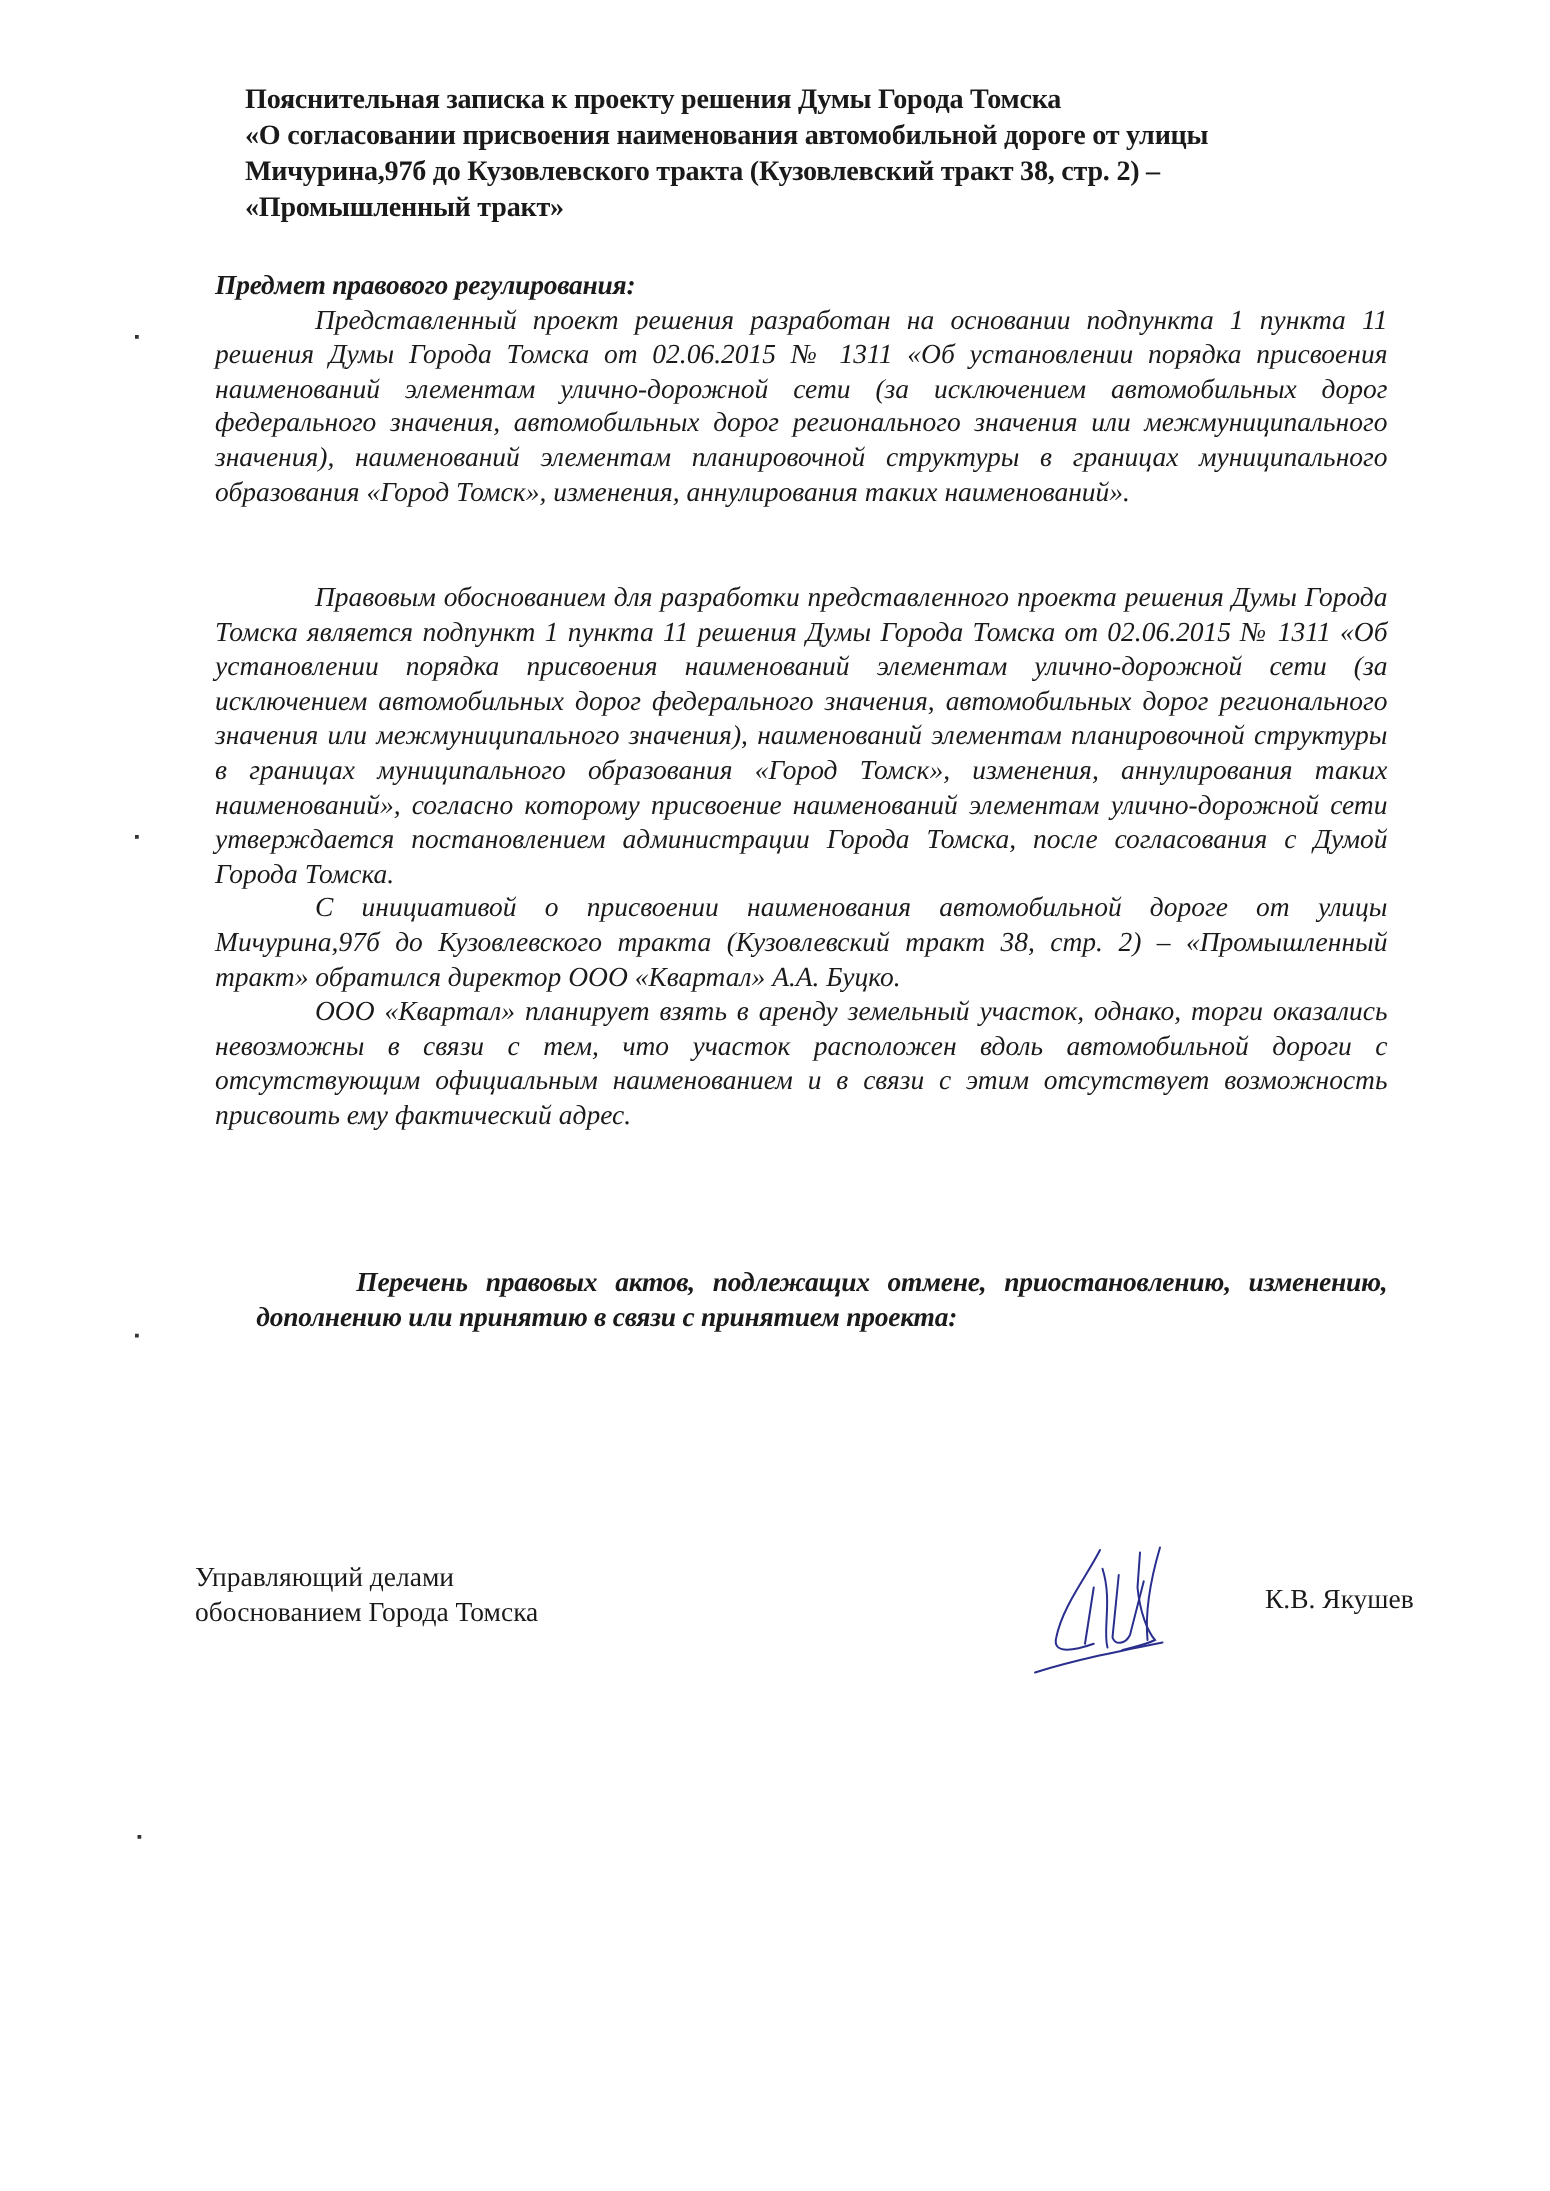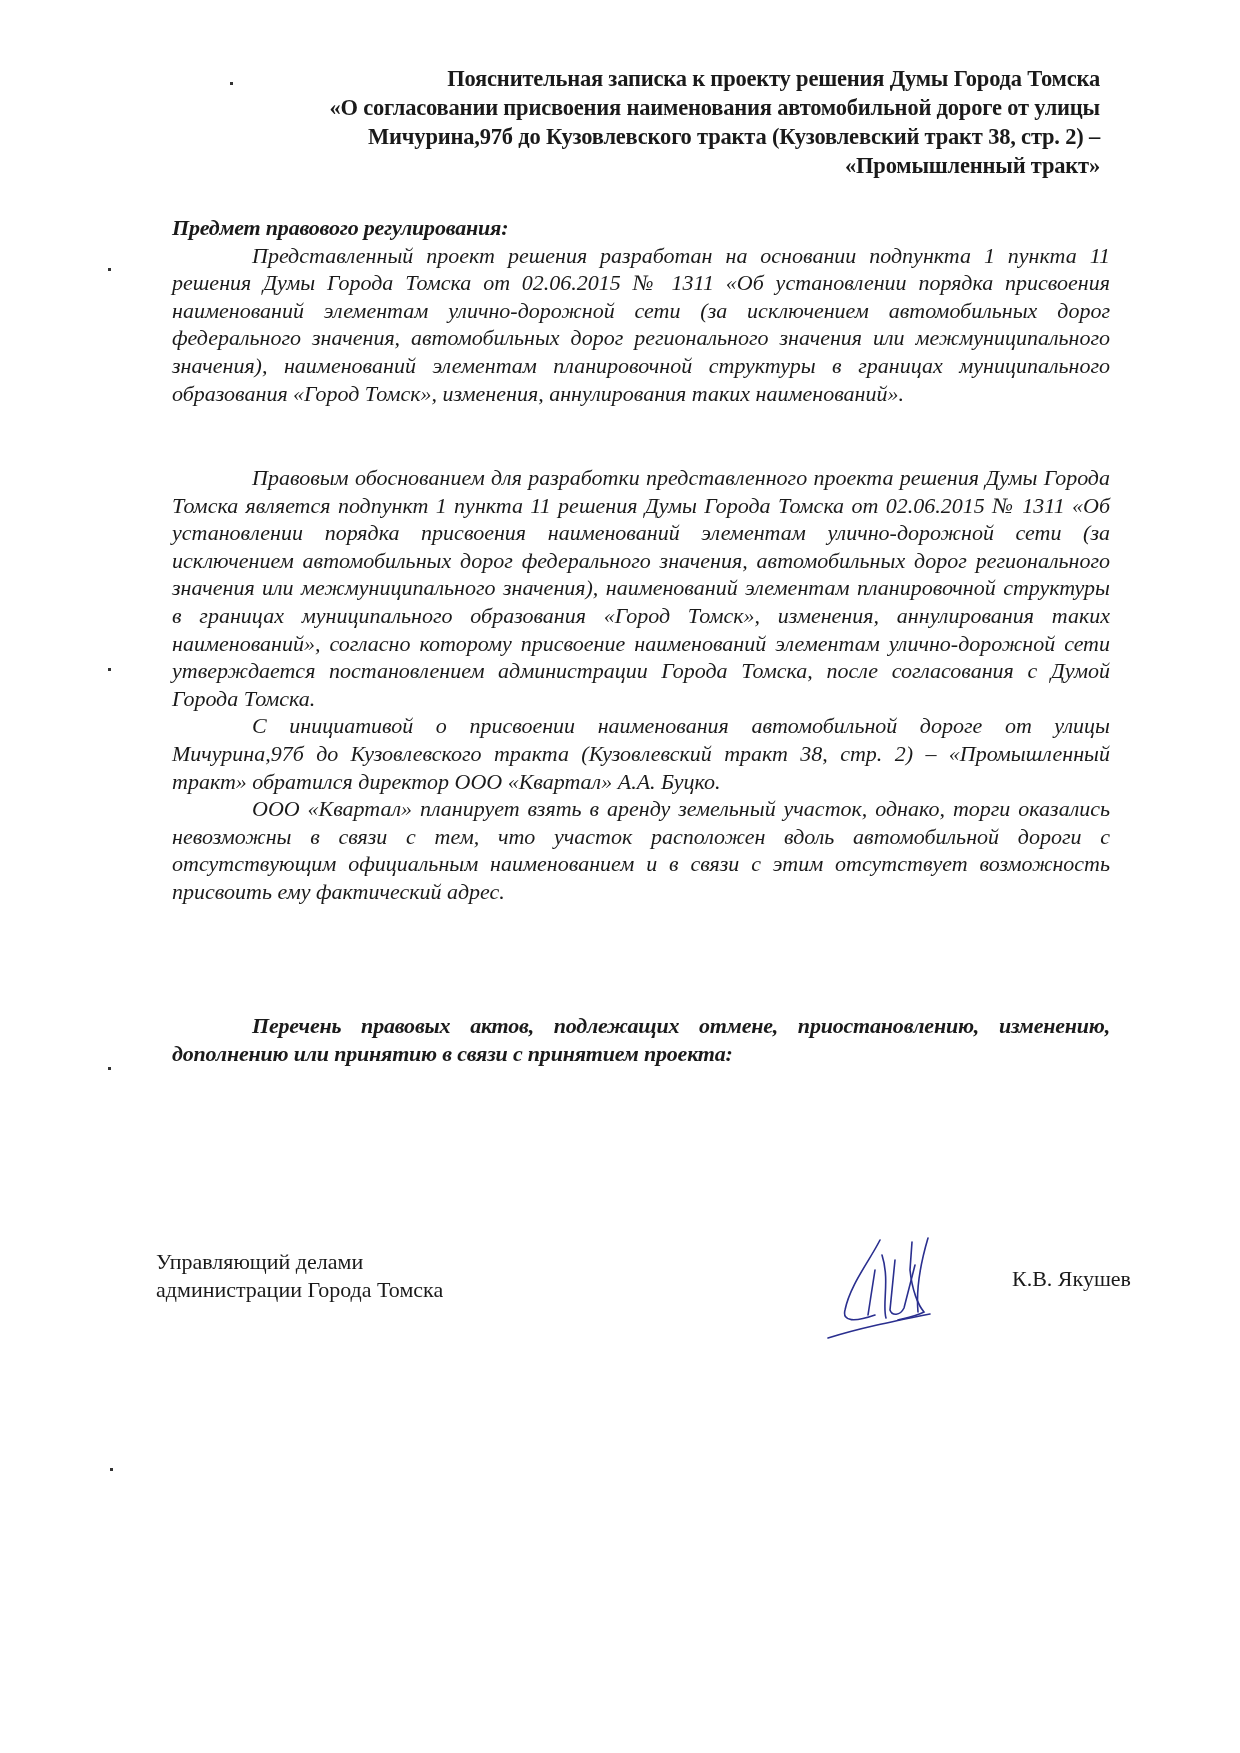--- a/index.html
+++ b/index.html
@@ -1,25 +1,25 @@
 <!DOCTYPE html>
 <html><head>
 <meta charset="utf-8">
 <style>
   html, body { margin: 0; padding: 0; background: #ffffff; }
   body { width: 1240px; height: 1753px; position: relative; overflow: hidden;
          font-family: "Liberation Serif", "DejaVu Serif", serif; color: #1a1a1a; }
   .page { position: absolute; left: 0; top: 0; width: 1240px; height: 1753px; }
-  .title { position: absolute; left: 180px; width: 920px; top: 64px; text-align: right;
+  .title { position: absolute; left: 196px; width: 920px; top: 64px; text-align: left;
            font-weight: bold; font-size: 22.5px; line-height: 29px; letter-spacing: -0.2px; }
   .title div { white-space: nowrap; }
   .section { position: absolute; left: 172px; width: 938px; font-size: 22px; line-height: 27.6px; font-style: italic; }
   .heading { font-weight: bold; letter-spacing: -0.2px; }
   .para { text-align: justify; text-indent: 80px; }
-  .heading.indent { text-indent: 80px; }
+  .heading.indent { text-indent: 80px; margin-left: 33px; }
   .sig-left { position: absolute; left: 156px; top: 1248px; font-size: 22px; line-height: 28px; }
   .sig-right { position: absolute; left: 1012px; top: 1266px; font-size: 22px; text-align: right; }
   .signature { position: absolute; left: 820px; top: 1230px; width: 170px; height: 110px; }
   .dot { position: absolute; width: 3px; height: 3px; background: #333; }
 </style>
 </head>
 <body>
 
 <div class="page">
 
@@ -46,21 +46,21 @@
     <div class="para">С инициативой о присвоении наименования автомобильной дороге от улицы Мичурина,97б до Кузовлевского тракта (Кузовлевский тракт 38, стр. 2) – «Промышленный тракт» обратился директор ООО «Квартал» А.А. Буцко.</div>
     <div class="para">ООО «Квартал» планирует взять в аренду земельный участок, однако, торги оказались невозможны в связи с тем, что участок расположен вдоль автомобильной дороги с отсутствующим официальным наименованием и в связи с этим отсутствует возможность присвоить ему фактический адрес.</div>
   </div>
 
   <div class="section" style="top:1012px">
     <div class="heading indent" style="text-align:justify">Перечень правовых актов, подлежащих отмене, приостановлению, изменению, дополнению или принятию в связи с принятием проекта:</div>
   </div>
 
   <div class="sig-left">
     <div>Управляющий делами</div>
-    <div>администрации Города Томска</div>
+    <div>обоснованием Города Томска</div>
   </div>
 
   <svg class="signature" viewBox="0 0 170 110">
     <g fill="none" stroke="#2a2f8f" stroke-width="1.6" stroke-linecap="round">
       <path d="M60 10 C50 30, 30 55, 25 80 C22 92, 35 92, 55 85"></path>
       <path d="M55 40 L48 85"></path>
       <path d="M62 25 C70 50, 62 75, 66 88"></path>
       <path d="M75 30 L70 80 C72 86, 80 86, 84 78 L95 35"></path>
       <path d="M92 12 L90 40 C92 60, 98 75, 104 82 C96 86, 86 88, 78 90"></path>
       <path d="M108 8 C100 35, 96 60, 98 82"></path>

